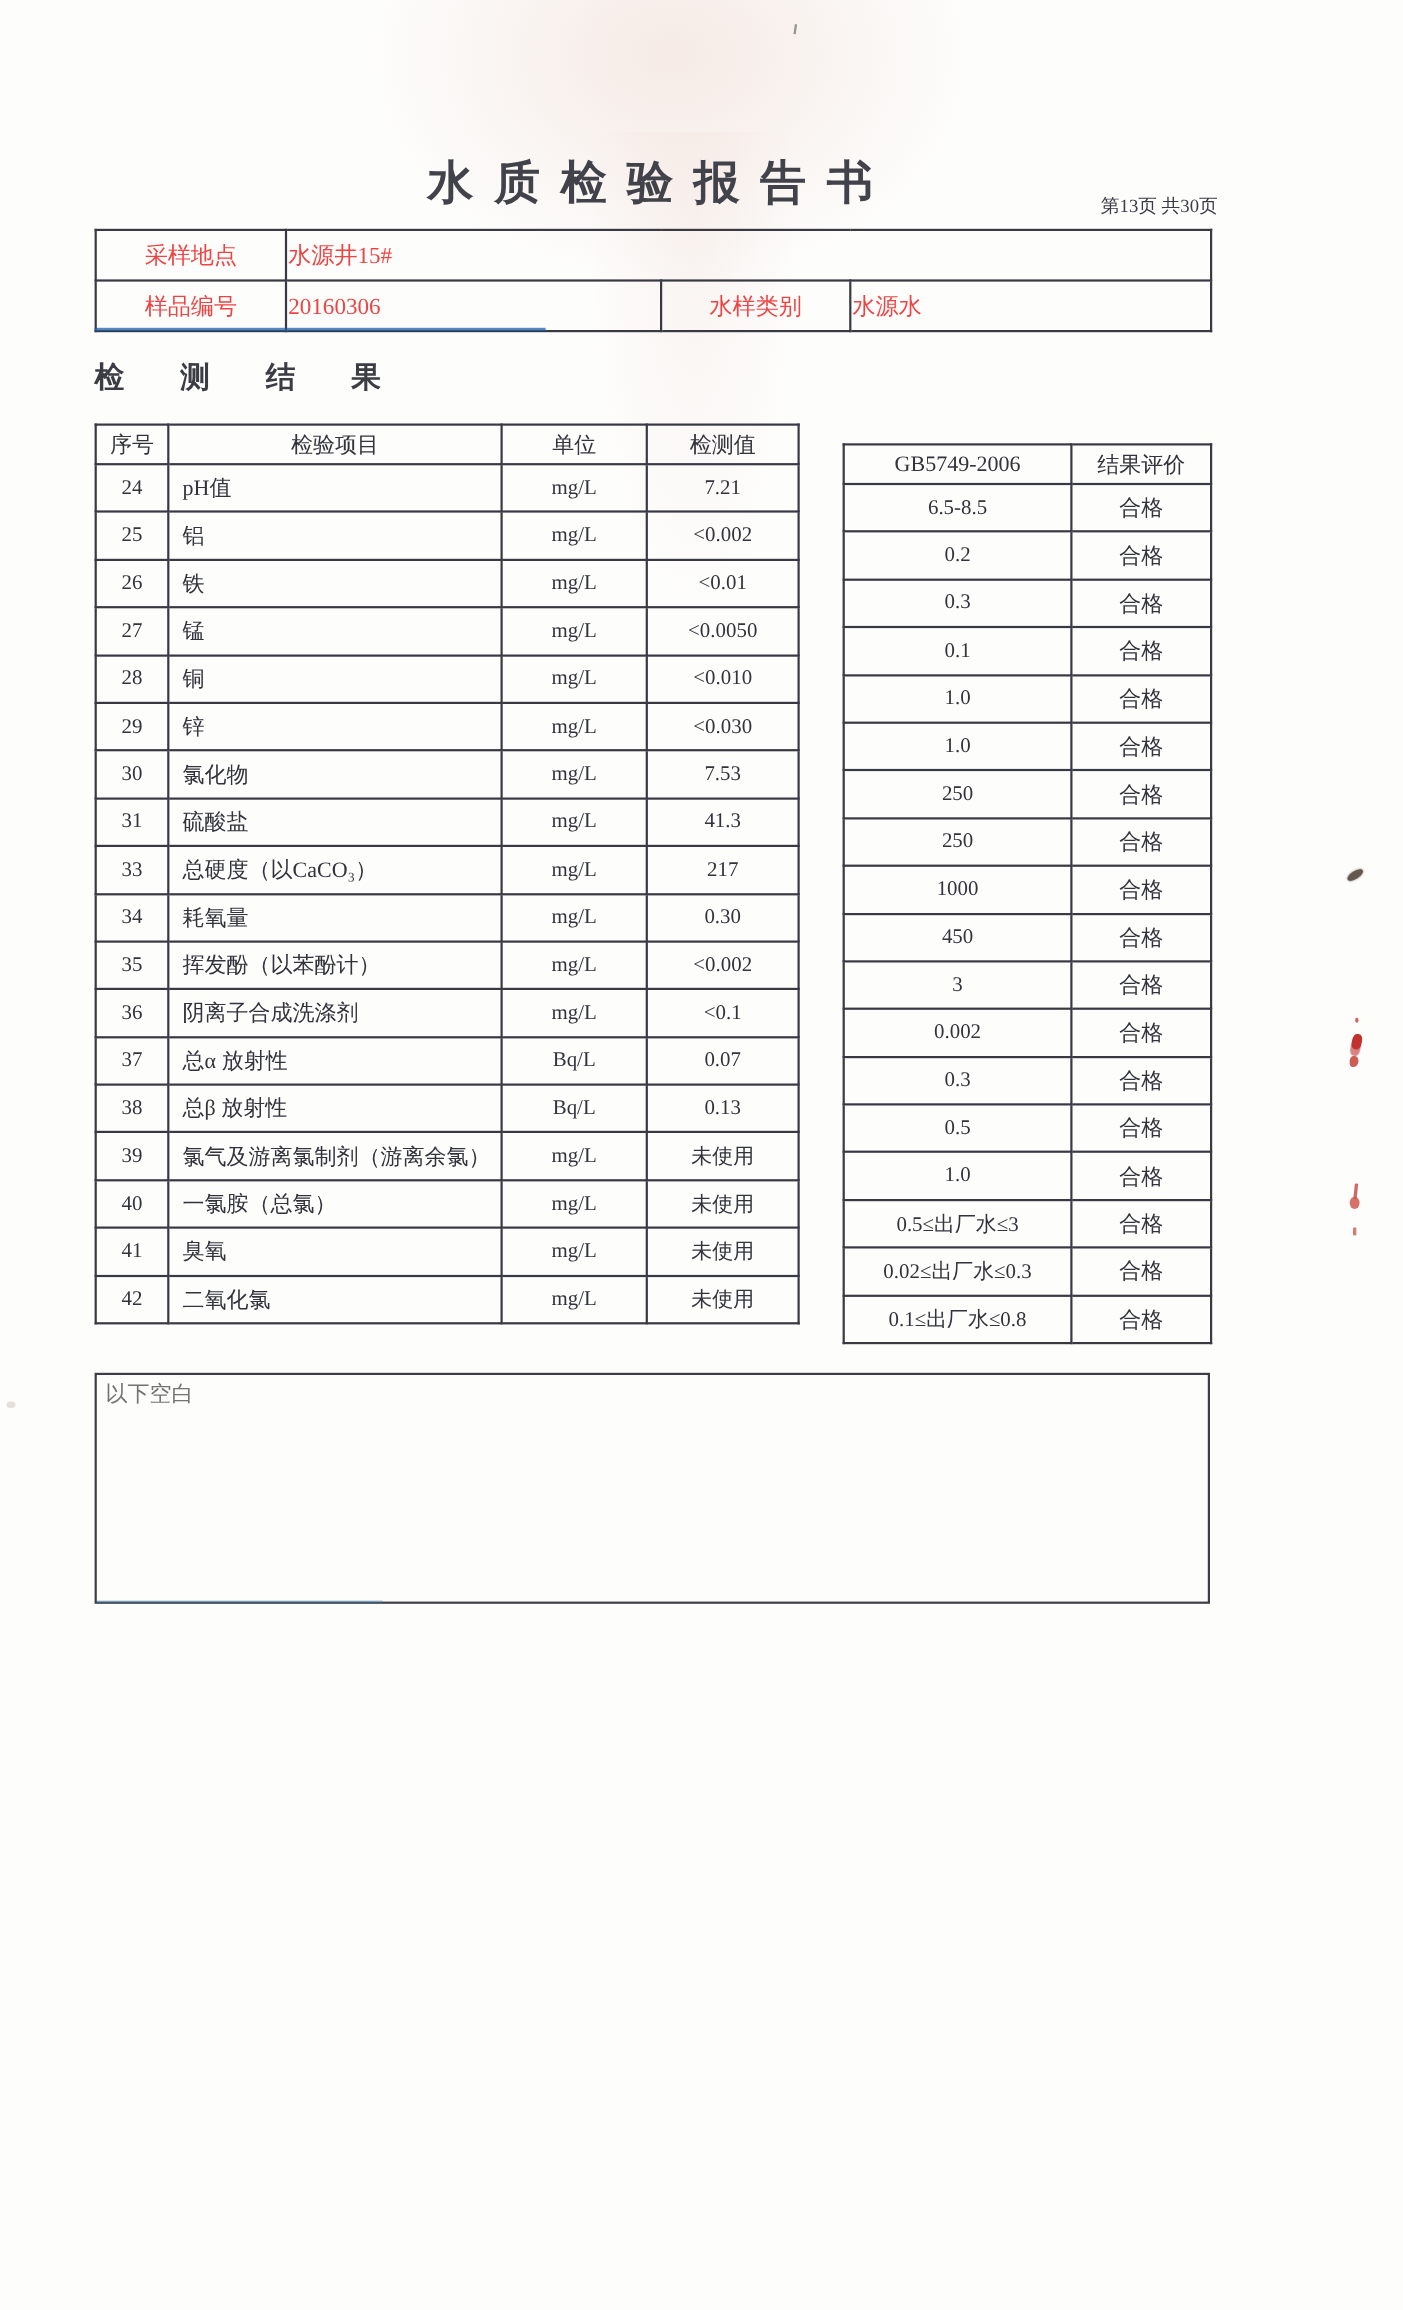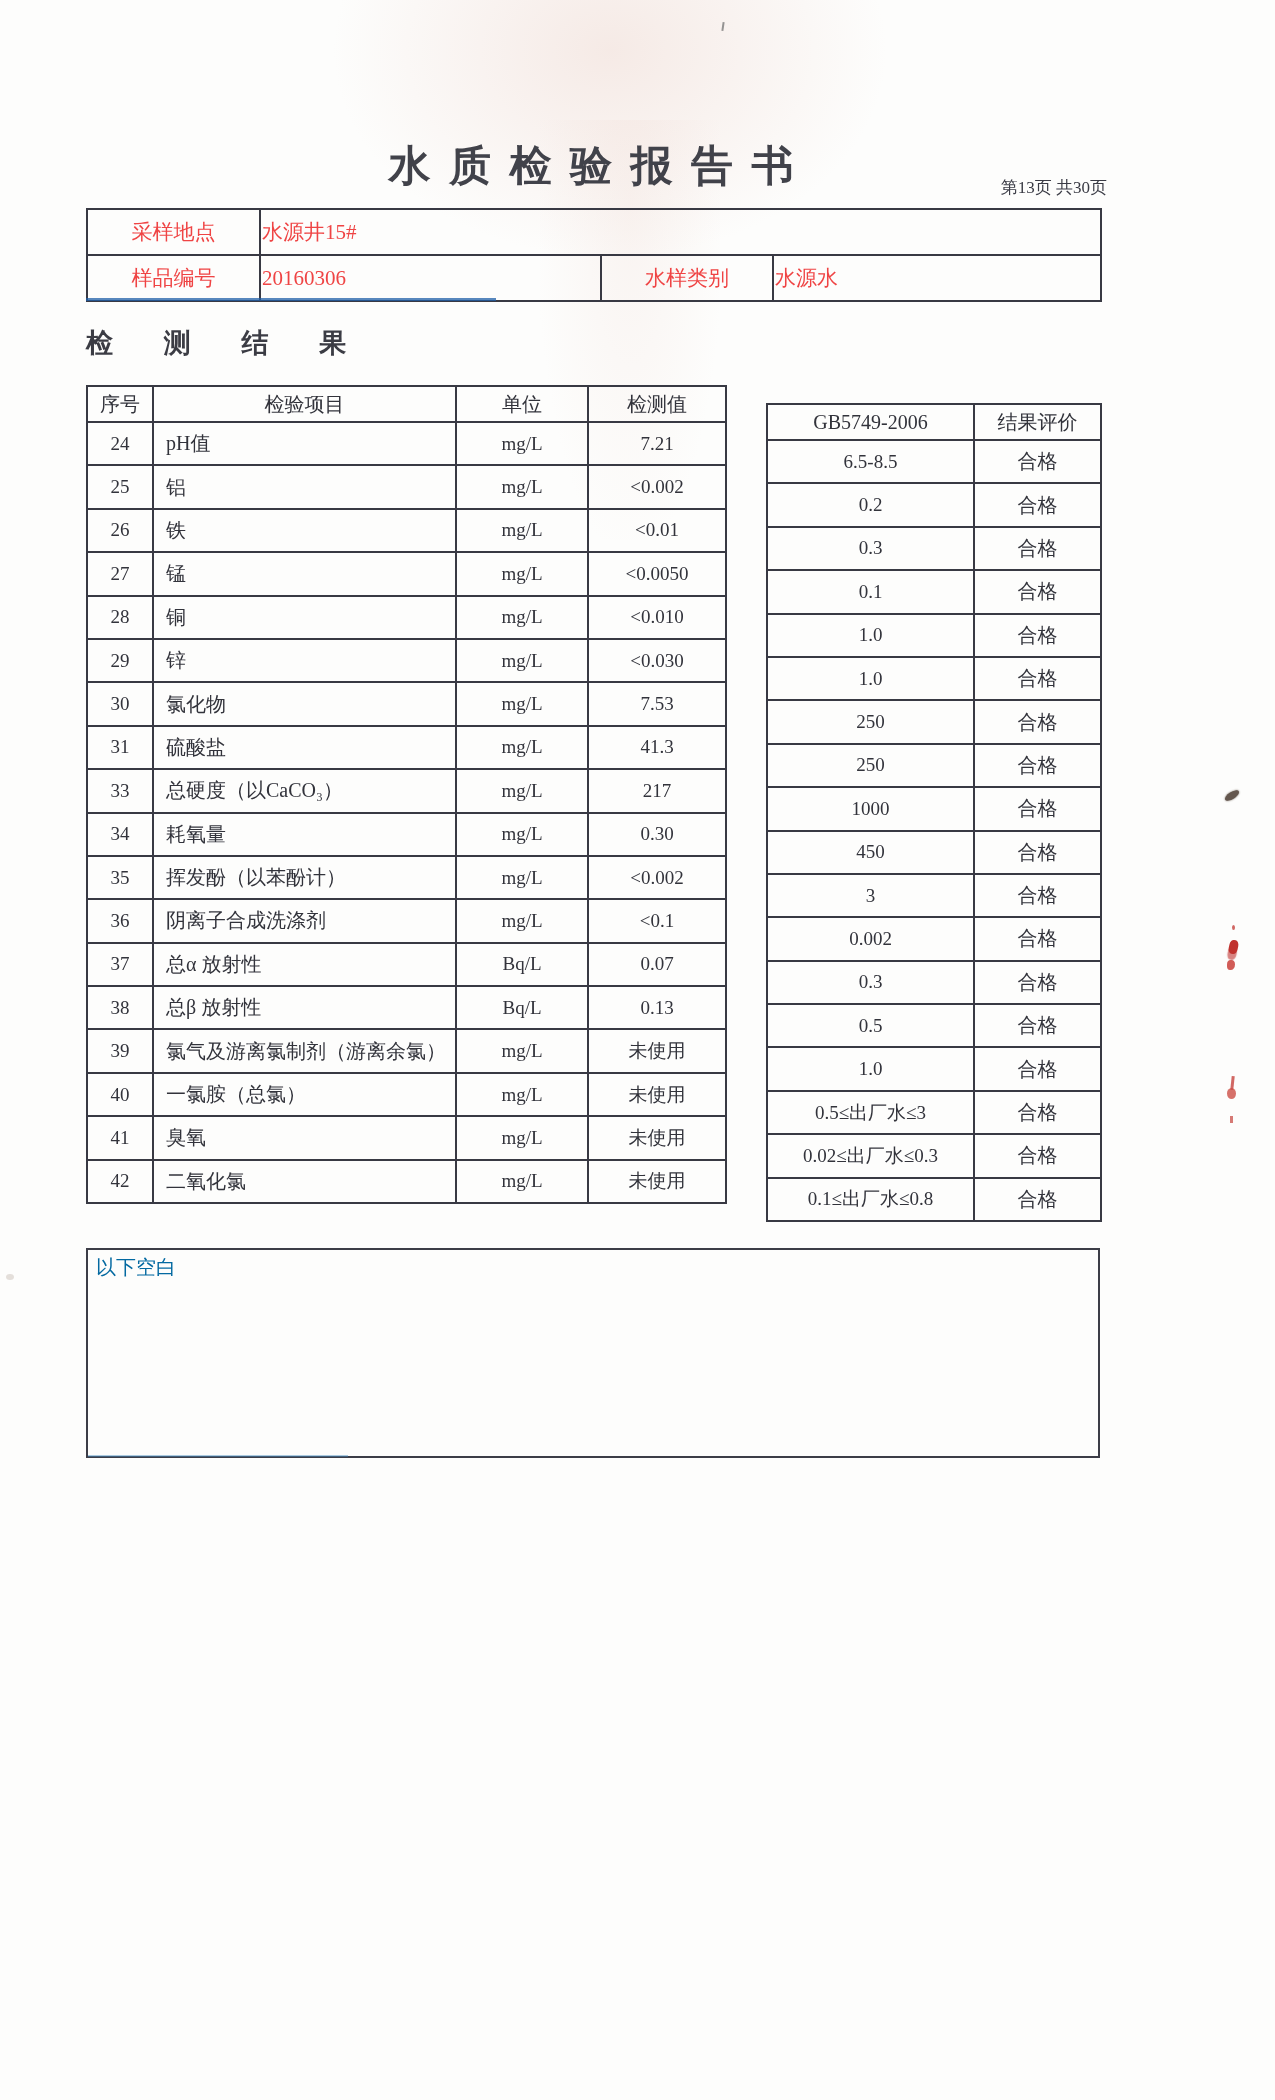--- a/index.html
+++ b/index.html
@@ -74,21 +74,21 @@
   .results-left tr.hdr, .results-right tr.hdr { height:36px; }
   .results-left tr.row, .results-right tr.row { height:43.4px; }
   td.item { text-align:left; padding-left:12px;border-radius:13px; }
   td.num  { font-size:19px; }
 
   .blank-box {
     position:absolute; left:86px; top:1248px; width:1014px; height:210px;
     border:2px solid #3c3d47;
   }
   .blank-box .note {
-    font-size:20px; color:#0369a1; padding:4px 4px 0 8px;
+    font-size:20px; color:#737373; padding:4px 4px 0 8px;
   }
   .box-blue-edge {
     position:absolute; left:88px; top:1455px; width:260px; height:2px;
     background:rgba(70,140,190,0.45); pointer-events:none;
   }
 
   
   .art { position:absolute; pointer-events:none; }
   .tick-top { left:722px; top:22px; width:2px; height:9px; background:#7a7a7a; transform:rotate(8deg); opacity:.8; }
   .smudge-dark { left:1224px; top:792px; width:16px; height:7px; background:#54463c; border-radius:50%; transform:rotate(-32deg); box-shadow:0 0 2px #54463c; opacity:.9; }

